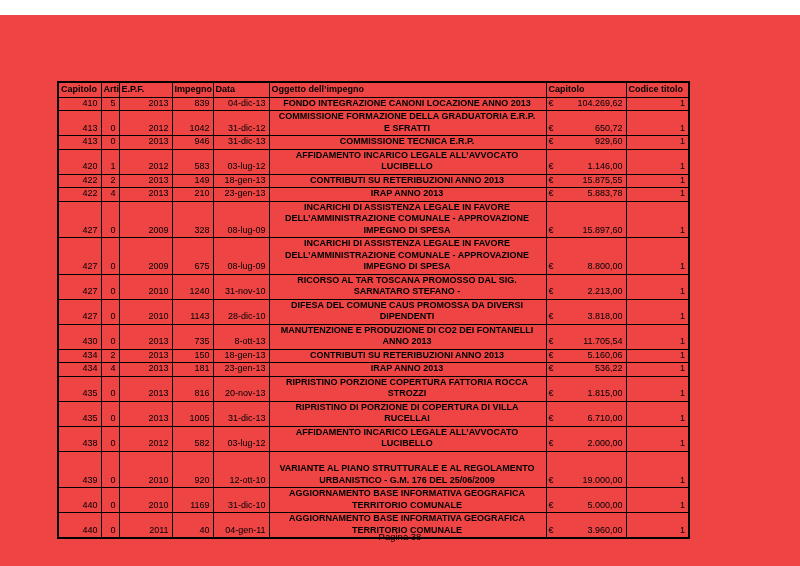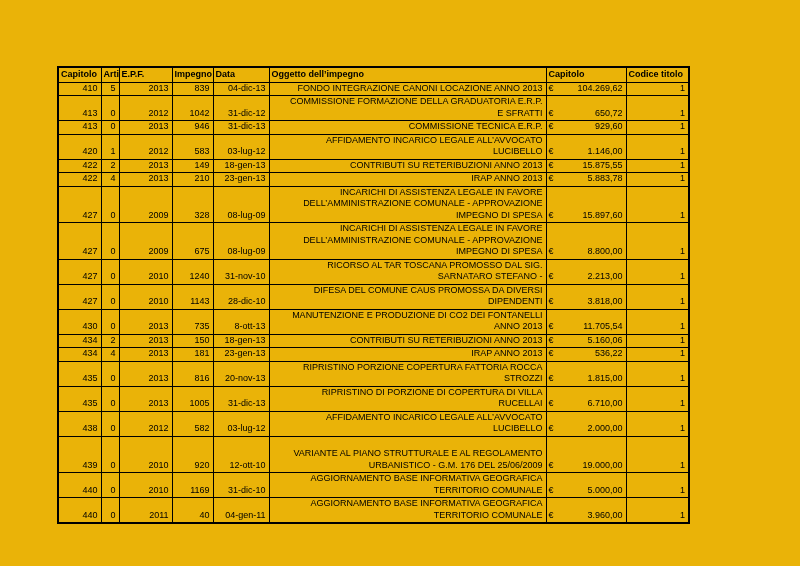--- a/index.html
+++ b/index.html
@@ -8,21 +8,22 @@
     height: 566px;
     background: #ffffff;
     font-family: "Liberation Sans", sans-serif;
     color: #000000;
     position: relative;
     overflow: hidden;
   }
   .page {
     position: absolute;
     inset: 0;
-    background: #eab308;
+    background: #ef4444;
+    margin-top: 15px;
   }
   table.impegni {
     position: absolute;
     left: 57px;
     top: 66px;
     width: 631px;
     border-collapse: collapse;
     table-layout: fixed;
     border: 2px solid #000;
   }
@@ -39,22 +40,23 @@
     text-align: left;
     white-space: nowrap;
     padding: 1px 1px 1px 2px;
     vertical-align: middle;
   }
   .cell-capitolo, .cell-arti, .cell-epf, .cell-impegno, .cell-data, .cell-codice {
     text-align: right;
     white-space: nowrap;
   }
   .cell-oggetto {
-    text-align: right;
+    text-align: center;
     white-space: pre-line;
+    font-weight: bold;
   }
   .residuo-wrap {
     display: flex;
     justify-content: space-between;
     align-items: flex-end;
   }
   .footer {
     position: absolute;
     left: 0;
     top: 516px;
@@ -389,14 +391,15 @@
             <div class="residuo-wrap">
               <span>€</span>
               <span>3.960,00</span>
             </div>
           </td>
           <td class="cell-codice">1</td>
         </tr>
       </tbody>
   </table>
 
+  <div class="footer">Pagina 38</div>
 
 </div>
 
 </body></html>

